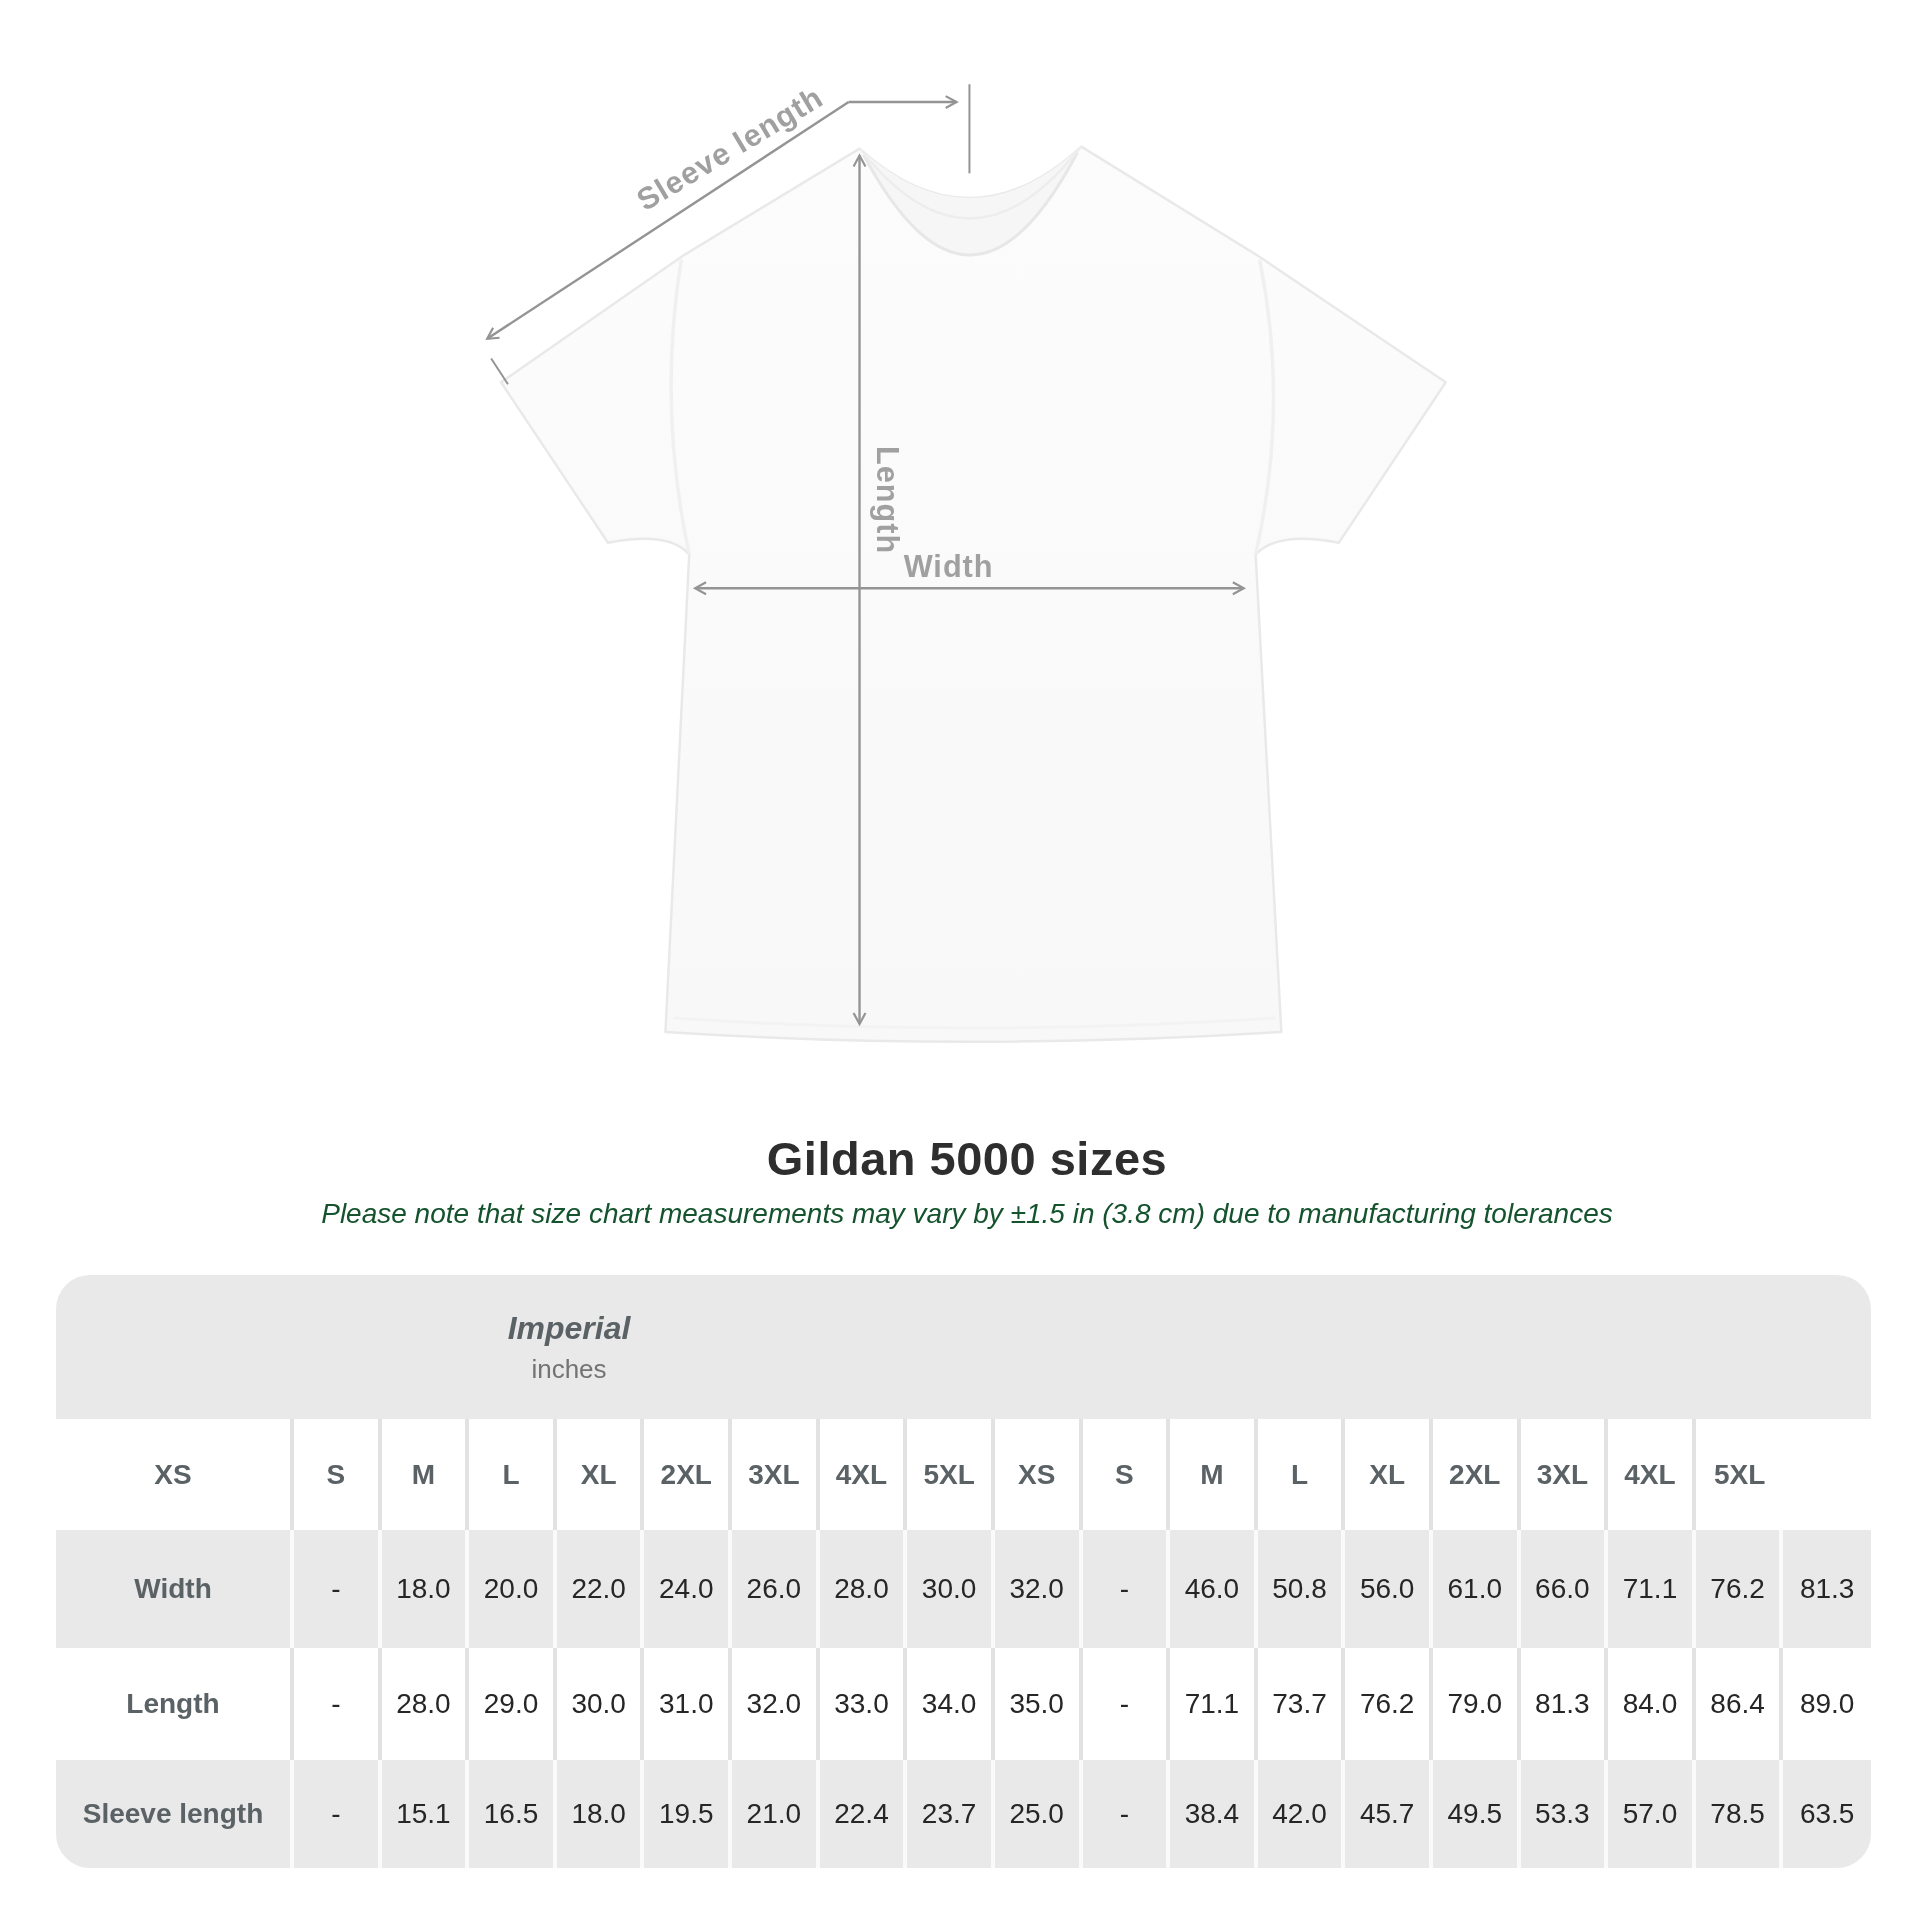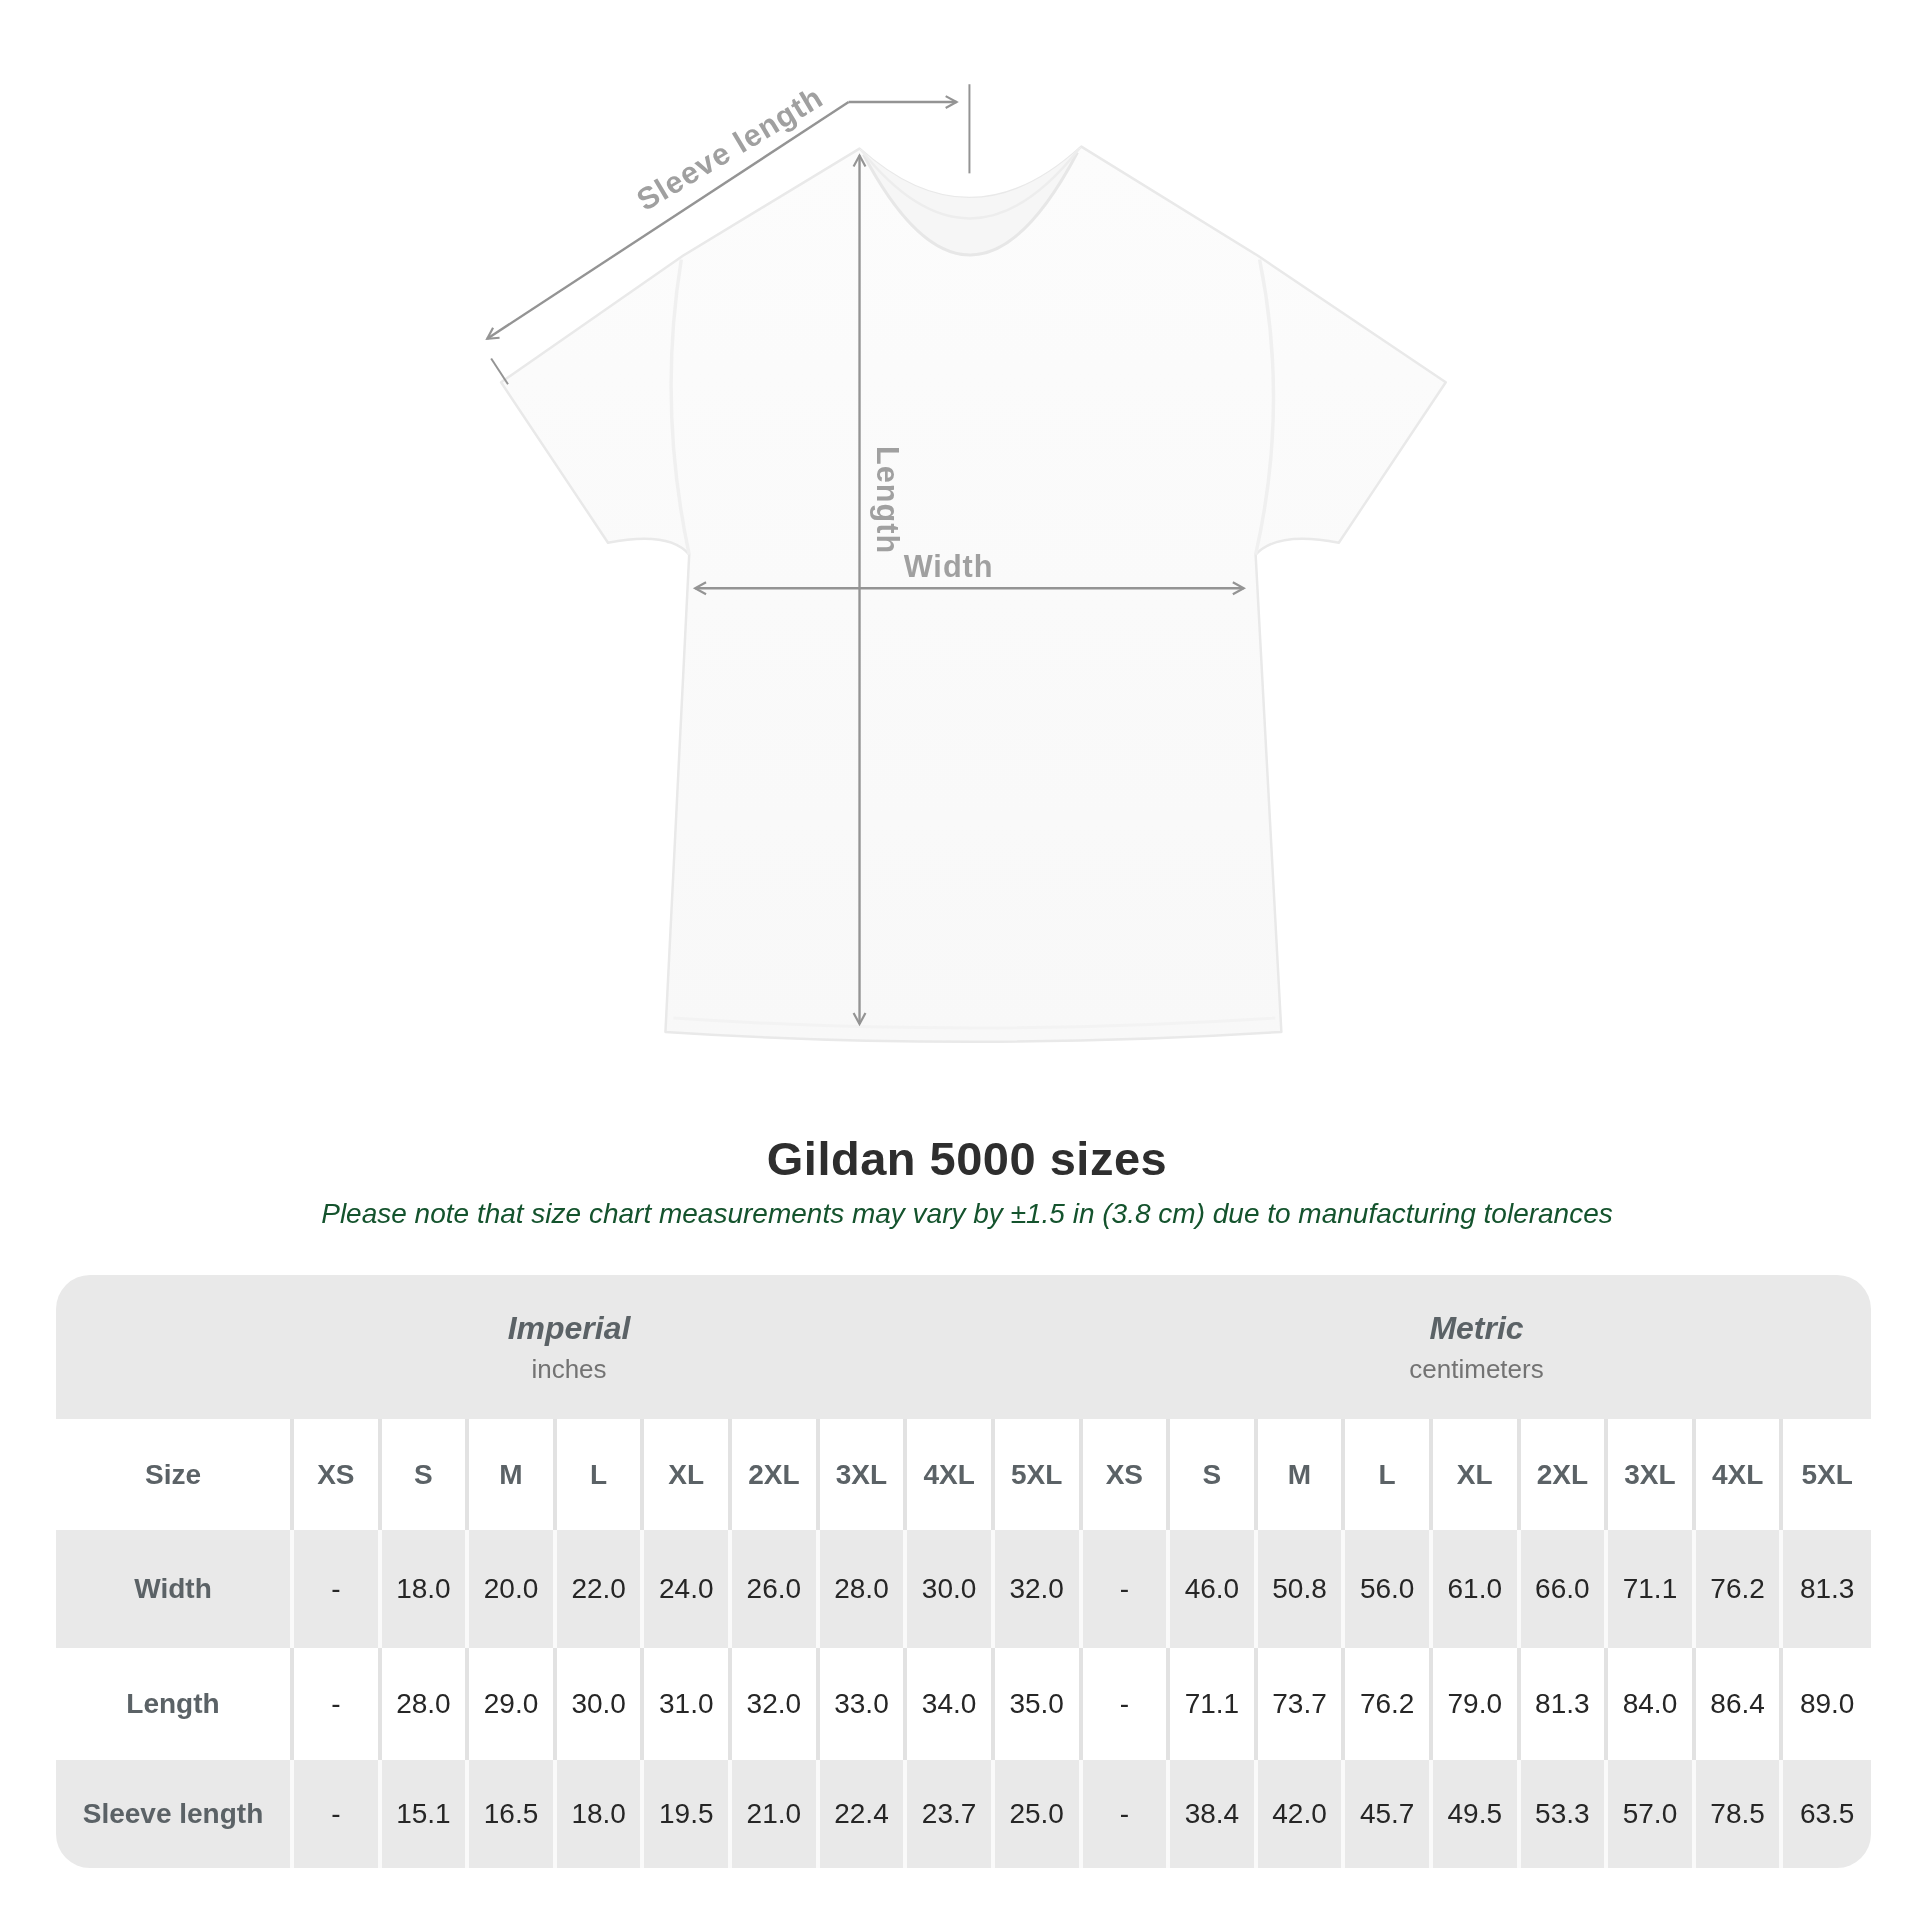--- a/index.html
+++ b/index.html
@@ -130,28 +130,23 @@
     <p class="subtitle">Please note that size chart measurements may vary by ±1.5 in (3.8 cm) due to manufacturing tolerances</p>
   </div>
 
   <div class="size-table">
 
     <div class="band">
       <div class="band-sec imperial">
         <div class="band-title">Imperial</div>
         <div class="band-unit">inches</div>
       </div>
-      <div class="band-sec metric">
-        <div class="band-title">Metric</div>
-        <div class="band-unit">centimeters</div>
-      </div>
     </div>
 
     <div class="trow header">
-      <div class="cell hd">Size</div>
       <div class="cell hd">XS</div>
       <div class="cell hd">S</div>
       <div class="cell hd">M</div>
       <div class="cell hd">L</div>
       <div class="cell hd">XL</div>
       <div class="cell hd">2XL</div>
       <div class="cell hd">3XL</div>
       <div class="cell hd">4XL</div>
       <div class="cell hd">5XL</div>
       <div class="cell hd">XS</div>

